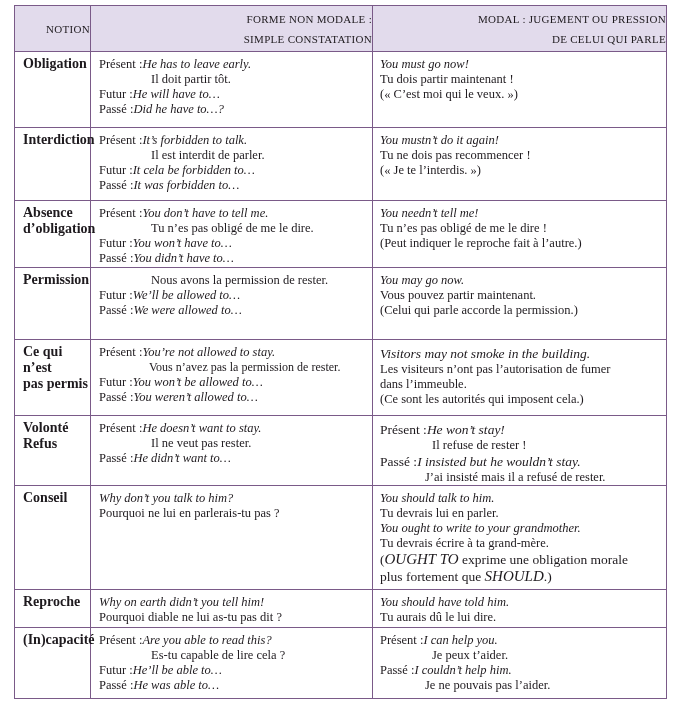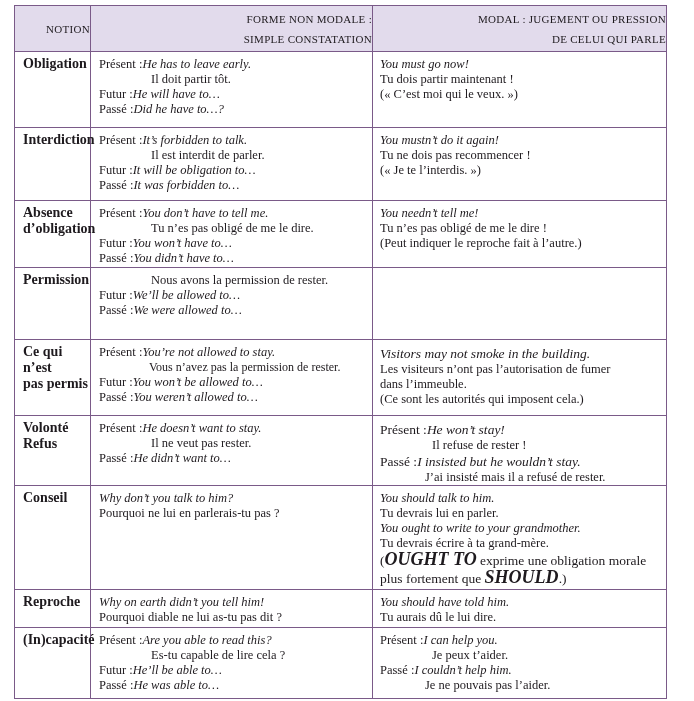--- a/index.html
+++ b/index.html
@@ -13,21 +13,21 @@
   .c3 { flex:1; box-sizing:border-box; padding:5px 0 0 7px; }
   .hdr { background:#e2dbec; height:45px; }
   .hdr .c1, .hdr .c2, .hdr .c3 { padding:0; display:flex; flex-direction:column; justify-content:center; align-items:flex-end;
      font-size:11px; letter-spacing:0.3px; line-height:20px; }
   .notion { font-weight:bold; font-size:14px; line-height:16px; }
   .line { font-size:12.5px; line-height:15px; white-space:nowrap; }
   .lbl { display:inline-block; }
   .ex { font-style:italic; }
   .indent { padding-left:52px; }
   .indent3 { padding-left:45px; }
-  .sc { font-style:italic; font-weight:bold; font-variant:small-caps; font-size:18px; }
+  .sc { font-style:italic; font-weight:normal; font-variant:small-caps; font-size:15px; }
   .ln2 { font-size:13.5px; line-height:17px; }
 </style>
 </head>
 <body>
 
 <div class="tbl">
 
   <div class="row hdr">
     <div class="c1">
       <span>NOTION</span>
@@ -59,21 +59,21 @@
     </div>
   </div>
 
   <div class="row" style="height:73px">
     <div class="c1">
       <div class="notion">Interdiction</div>
     </div>
     <div class="c2">
       <div class="line"><span class="lbl">Présent : </span><span class="ex">It’s forbidden to talk.</span></div>
       <div class="line indent">Il est interdit de parler.</div>
-      <div class="line"><span class="lbl">Futur : </span><span class="ex">It will be obligation to…</span></div>
+      <div class="line"><span class="lbl">Futur : </span><span class="ex">It cela be forbidden to…</span></div>
       <div class="line"><span class="lbl">Passé : </span><span class="ex">It was forbidden to…</span></div>
     </div>
     <div class="c3">
       <div class="line ex">You mustn’t do it again!</div>
       <div class="line">Tu ne dois pas recommencer !</div>
       <div class="line">(« Je te l’interdis. »)</div>
     </div>
   </div>
 
   <div class="row" style="height:67px">
@@ -95,20 +95,25 @@
   </div>
 
   <div class="row" style="height:72px">
     <div class="c1">
       <div class="notion">Permission</div>
     </div>
     <div class="c2">
       <div class="line indent">Nous avons la permission de rester.</div>
       <div class="line"><span class="lbl">Futur : </span><span class="ex">We’ll be allowed to…</span></div>
       <div class="line"><span class="lbl">Passé : </span><span class="ex">We were allowed to…</span></div>
+    </div>
+    <div class="c3">
+      <div class="line ex">You may go now.</div>
+      <div class="line">Vous pouvez partir maintenant.</div>
+      <div class="line">(Celui qui parle accorde la permission.)</div>
     </div>
   </div>
 
   <div class="row" style="height:76px">
     <div class="c1">
       <div class="notion">Ce qui n’est</div>
       <div class="notion">pas permis</div>
     </div>
     <div class="c2">
       <div class="line"><span class="lbl">Présent : </span><span class="ex">You’re not allowed to stay.</span></div>

